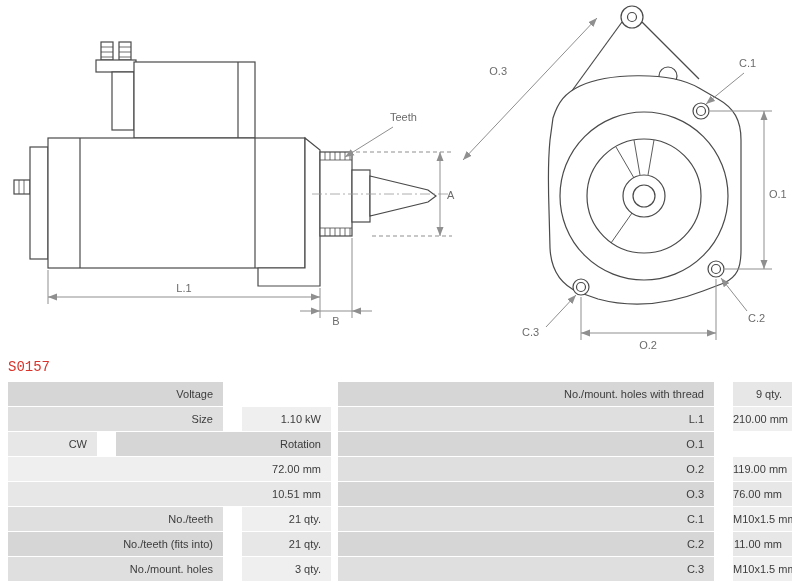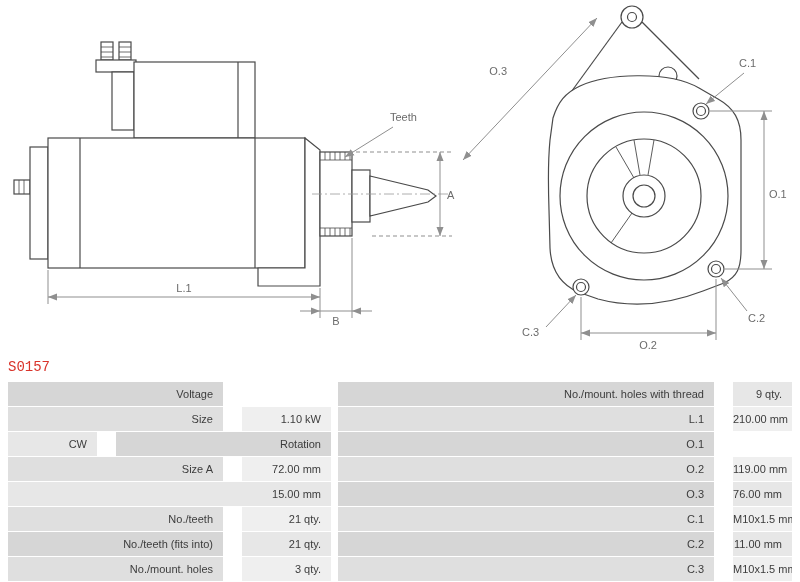--- a/index.html
+++ b/index.html
@@ -174,25 +174,24 @@
       </div>
       <div class="spec-row">
         <div class="cell lbl">Size</div>
         <div class="cell val">1.10 kW</div>
       </div>
       <div class="spec-row">
         <div class="cell val">CW</div>
         <div class="cell lbl">Rotation</div>
       </div>
       <div class="spec-row">
-        <div class="cell lbl">Size A</div>
         <div class="cell val">72.00 mm</div>
       </div>
       <div class="spec-row">
-        <div class="cell val">15.00 mm</div>
+        <div class="cell val">10.51 mm</div>
       </div>
       <div class="spec-row">
         <div class="cell lbl">No./teeth</div>
         <div class="cell val">21 qty.</div>
       </div>
       <div class="spec-row">
         <div class="cell lbl">No./teeth (fits into)</div>
         <div class="cell val">21 qty.</div>
       </div>
       <div class="spec-row">

